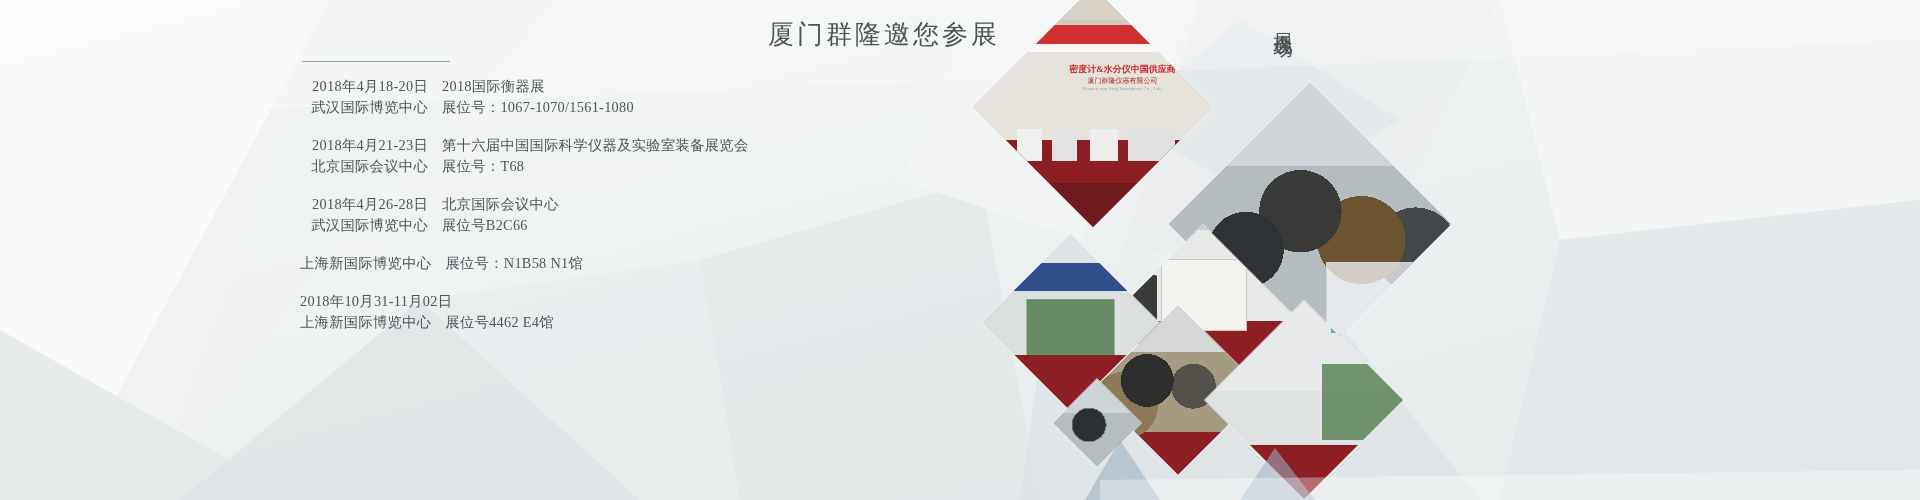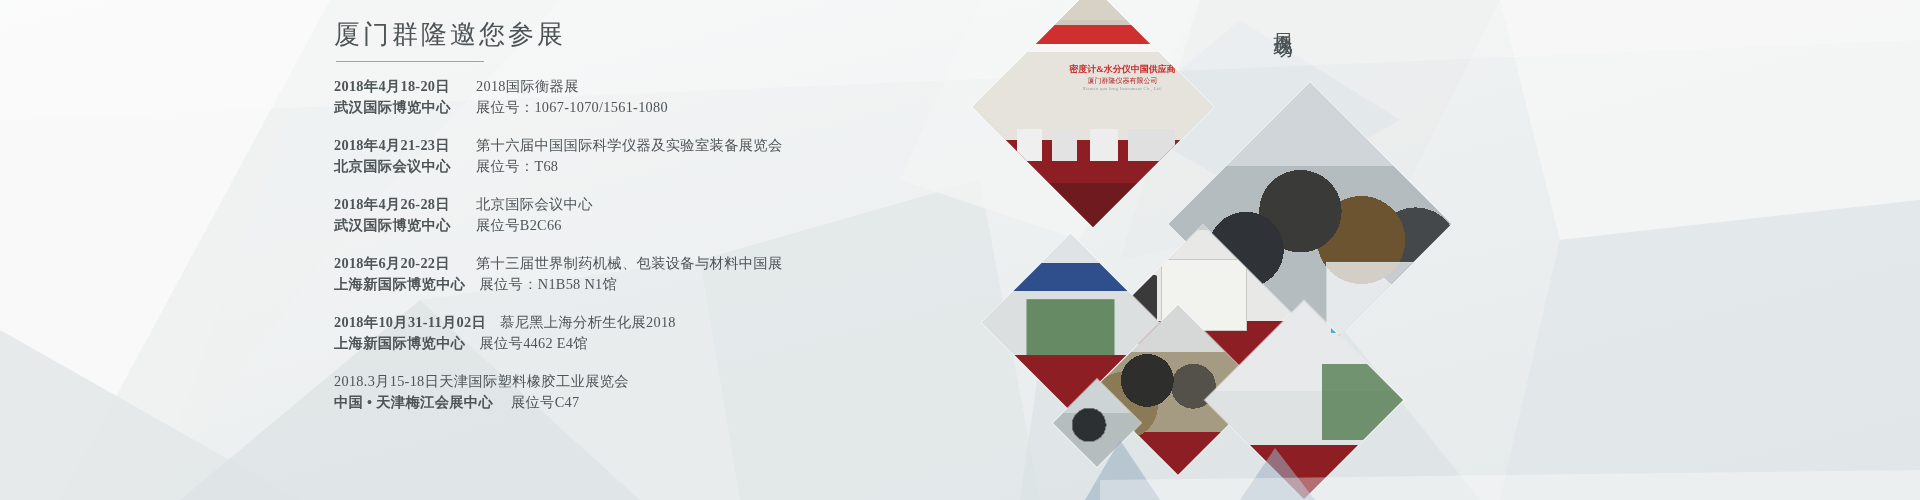--- a/index.html
+++ b/index.html
@@ -16,22 +16,23 @@
     overflow: hidden;
     background: linear-gradient(120deg,#f2f4f4 0%, #eceeee 30%, #e6eaea 55%, #dfe4e5 75%, #e9ecec 100%);
   }
 
   
   .facets { position:absolute; inset:0; width:1920px; height:500px; }
 
   
   #text-col {
     position: absolute;
-    left: 334px; top: 18px;
+    left: 300px; top: 18px;
     width: 700px;
+    text-align: right;
   }
   #page-title {
     font-size: 26px;
     letter-spacing: 3px;
     color: #4c5456;
     font-weight: 400;
     line-height: 1.3;
     padding-bottom: 7px;
   }
   #title-rule {
@@ -40,21 +41,21 @@
     margin: 2px 0 14px 2px;
   }
   .entry { margin-bottom: 17px; white-space: nowrap; }
   .entry .line {
     font-size: 14.3px;
     color: #4e5557;
     line-height: 21px;
     letter-spacing: .3px;
     display: flex;
   }
-  .entry .c1 { display:inline-block; min-width: 128px; font-weight: bold; }
+  .entry .c1 { display:inline-block; min-width: 128px; }
   .entry .c2 { display:inline-block; padding-left: 14px; }
   .entry.wide .line { display:block; }
 
   
   #vertical-label {
     position: absolute;
     left: 1268px; top: 18px;
     width: 26px;
     font-size: 19px;
     line-height: 22px;
@@ -228,49 +229,35 @@
         <span class="c2">北京国际会议中心</span>
       </div>
       <div class="line">
         <span class="c1">武汉国际博览中心</span>
         <span class="c2">展位号B2C66</span>
       </div>
     </div>
 
     <div class="entry">
       <div class="line">
-        <span class="c1">2018年6月20-22日</span>
-        <span class="c2">第十三届世界制药机械、包装设备与材料中国展</span>
-      </div>
-      <div class="line">
         <span class="c1">上海新国际博览中心</span>
         <span class="c2">展位号：N1B58 N1馆</span>
       </div>
     </div>
 
     <div class="entry">
       <div class="line">
         <span class="c1">2018年10月31-11月02日</span>
-        <span class="c2">慕尼黑上海分析生化展2018</span>
       </div>
       <div class="line">
         <span class="c1">上海新国际博览中心</span>
         <span class="c2">展位号4462 E4馆</span>
       </div>
     </div>
 
-    <div class="entry wide">
-      <div class="line">
-        <span>2018.3月15-18日天津国际塑料橡胶工业展览会</span>
-      </div>
-      <div class="line">
-        <span class="c1">中国 • 天津梅江会展中心</span>
-        <span class="c2">展位号C47</span>
-      </div>
-    </div>
 
   </div>
 
   <div id="vertical-label">展会现场</div>
 
   <div id="collage">
 
     <div class="dia" style="left:-12px; top:22px; width:170px; height:170px;">
       <div class="ph booth1"></div>
       <div class="banner-caption">

